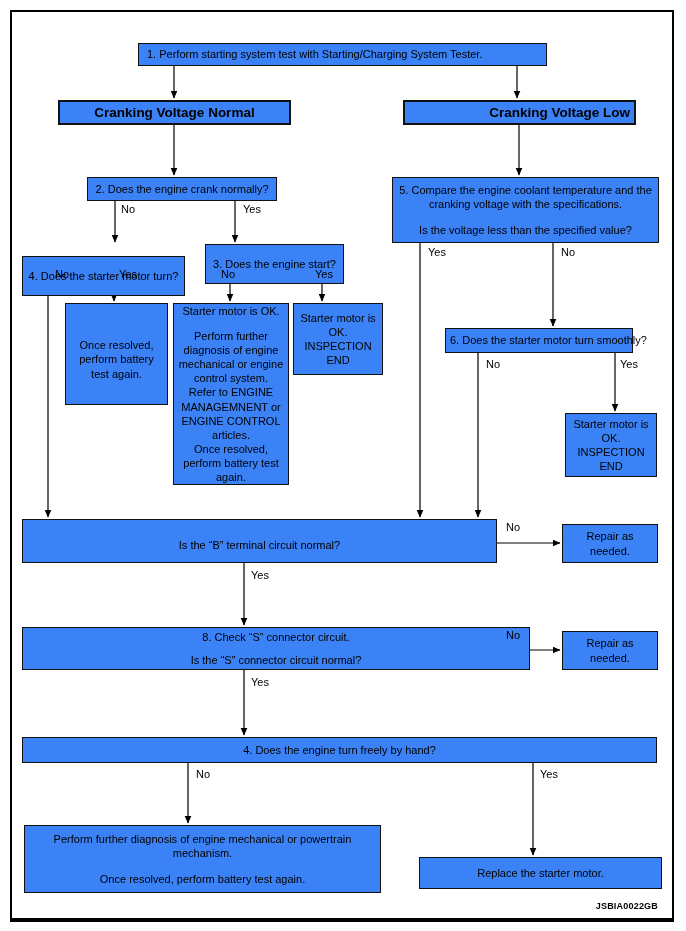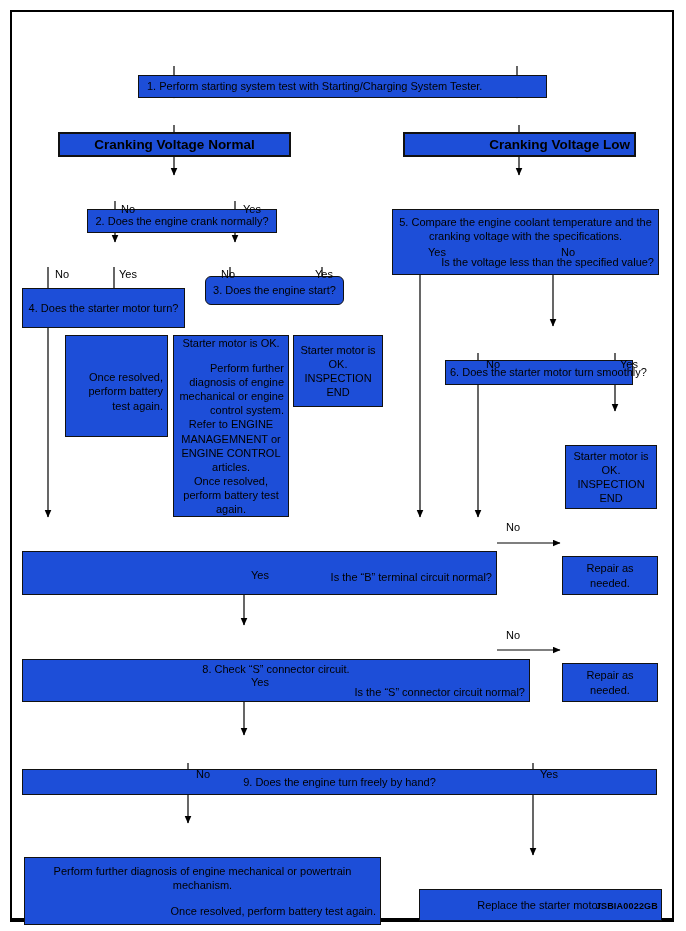--- a/index.html
+++ b/index.html
@@ -22,32 +22,31 @@
   svg.connectors {
     position: absolute; left: 0; top: 0;
     width: 686px; height: 931px;
     pointer-events: none;
   }
   svg.connectors line { stroke: #000; stroke-width: 1.2; }
   .node {
     position: absolute;
     box-sizing: border-box;
     border: 1px solid #111;
-    background: #1d4ed8;
+    background: #3b82f6;
     font-size: 11px;
     line-height: 1.28;
     text-align: center;
     display: flex;
     flex-direction: column;
     justify-content: center;
     padding: 3px 4px;
-    margin-top: 32px;
   }
   .node p { margin: 0; }
-  .node p.sp { margin-top: 11px; text-align: right; }
+  .node p.sp { margin-top: 11px; }
   .node.oneline { white-space: nowrap; }
   .node.hdr {
     border-width: 2px;
     font-weight: bold;
     font-size: 13.5px;
     white-space: nowrap;
   }
   .node.leftalign { text-align: left; padding-left: 8px; }
   .elabel {
     position: absolute;
@@ -108,21 +107,21 @@
 </div>
 
 <div class="node oneline" style="left:87px; top:177px; width:190px; height:24px;">
   <p>2. Does the engine crank normally?</p>
 </div>
 
 <div class="node oneline" style="left:22px; top:256px; width:163px; height:40px;">
   <p>4. Does the starter motor turn?</p>
 </div>
 
-<div class="node oneline" style="left:205px; top:244px; width:139px; height:29px;border-radius:6px;">
+<div class="node oneline" style="left:205px; top:244px; width:139px; height:40px;">
   <p>3. Does the engine start?</p>
 </div>
 
 <div class="node" style="left:65px; top:303px; width:103px; height:102px;">
   <p class="sp">Once resolved, perform battery test again.</p>
 </div>
 
 <div class="node" style="left:173px; top:303px; width:116px; height:182px;">
   <p>Starter motor is OK.</p>
   <p class="sp">Perform further diagnosis of engine mechanical or engine control system.</p>
@@ -160,21 +159,21 @@
 <div class="node" style="left:22px; top:627px; width:508px; height:43px;">
   <p>8. Check “S” connector circuit.</p>
   <p class="sp" style="margin-top:8px;">Is the “S” connector circuit normal?</p>
 </div>
 
 <div class="node" style="left:562px; top:631px; width:96px; height:39px;">
   <p>Repair as needed.</p>
 </div>
 
 <div class="node oneline" style="left:22px; top:737px; width:635px; height:26px;">
-  <p>9. Does the engine turn freely by hand?</p>
+  <p>4. Does the engine turn freely by hand?</p>
 </div>
 
 <div class="node" style="left:24px; top:825px; width:357px; height:68px;">
   <p>Perform further diagnosis of engine mechanical or powertrain mechanism.</p>
   <p class="sp">Once resolved, perform battery test again.</p>
 </div>
 
 <div class="node oneline" style="left:419px; top:857px; width:243px; height:32px;">
   <p>Replace the starter motor.</p>
 </div>

